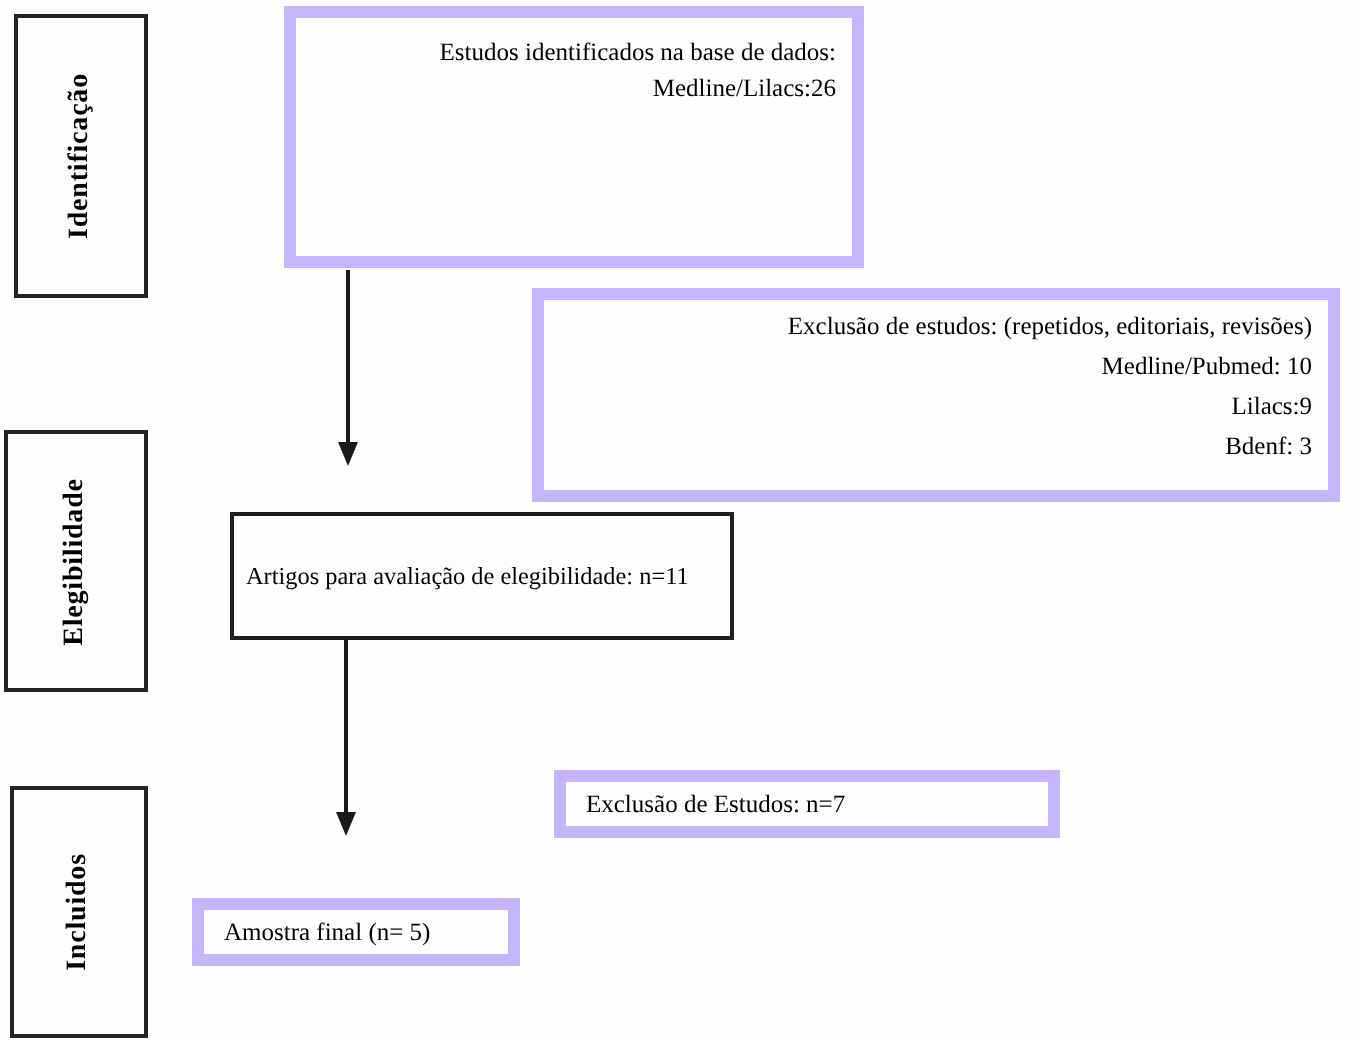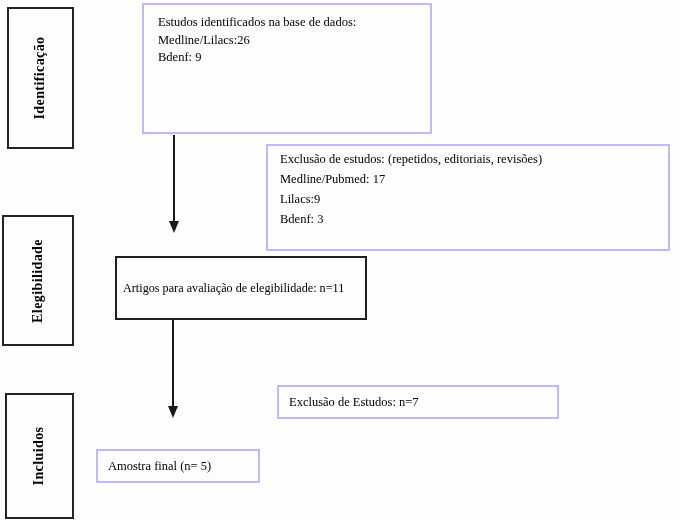--- a/index.html
+++ b/index.html
@@ -31,21 +31,21 @@
     font-weight: bold;
     font-size: 14px;
     letter-spacing: 0.4px;
   }
   
   .flow-box {
     position: absolute;
     background: #fdfdfd;
     box-sizing: border-box;
   }
-  .thin { border: 2px solid #c4b5fd; }
+  .thin { border: 6px solid #c4b5fd; text-align: right; }
   .thick { border: 2px solid #1f1f1f; }
   .multiline { padding: 9px 8px 0 14px; }
   .multiline .line {
     font-size: 12.5px;
     line-height: 17.5px;
     white-space: nowrap;
   }
   .multiline-loose { padding: 3px 8px 0 12px; }
   .multiline-loose .line {
     font-size: 12.5px;
@@ -86,41 +86,40 @@
     <span class="vlabel">Elegibilidade</span>
   </div>
 
   <div class="stage-box" style="left:5px; top:393px; width:65px; height:122px;">
     <span class="vlabel">Incluidos</span>
   </div>
 
   <div class="flow-box thin multiline" style="left:142px; top:3px; width:290px; height:131px;">
     <div class="line">Estudos identificados na base de dados:</div>
     <div class="line">Medline/Lilacs:26</div>
-    <div class="line">Bdenf: 9</div>
   </div>
 
   <div class="flow-box thin multiline-loose" style="left:266px; top:144px; width:404px; height:107px;">
     <div class="line">Exclusão de estudos: (repetidos, editoriais, revisões)</div>
-    <div class="line">Medline/Pubmed: 17</div>
+    <div class="line">Medline/Pubmed: 10</div>
     <div class="line">Lilacs:9</div>
     <div class="line">Bdenf: 3</div>
   </div>
 
   <div class="arrow-line" style="left:173px; top:135px; height:87px;"></div>
   <div class="arrow-head" style="left:169px; top:221px;"></div>
 
   <div class="flow-box thick centered-text" style="left:115px; top:256px; width:252px; height:64px; padding-left:6px;">
     <span>Artigos para avaliação de elegibilidade: n=11</span>
   </div>
 
   <div class="arrow-line" style="left:172px; top:320px; height:87px;"></div>
   <div class="arrow-head" style="left:168px; top:406px;"></div>
 
-  <div class="flow-box thin centered-text" style="left:277px; top:385px; width:282px; height:34px; padding-left:10px; font-size:12.5px;">
+  <div class="flow-box thin centered-text" style="left:277px; top:385px; width:253px; height:34px; padding-left:10px; font-size:12.5px;">
     <span>Exclusão de Estudos: n=7</span>
   </div>
 
   <div class="flow-box thin centered-text" style="left:96px; top:449px; width:164px; height:34px; padding-left:10px; font-size:12.5px;">
     <span>Amostra final (n= 5)</span>
   </div>
 
 </div>
 
 </body></html>

